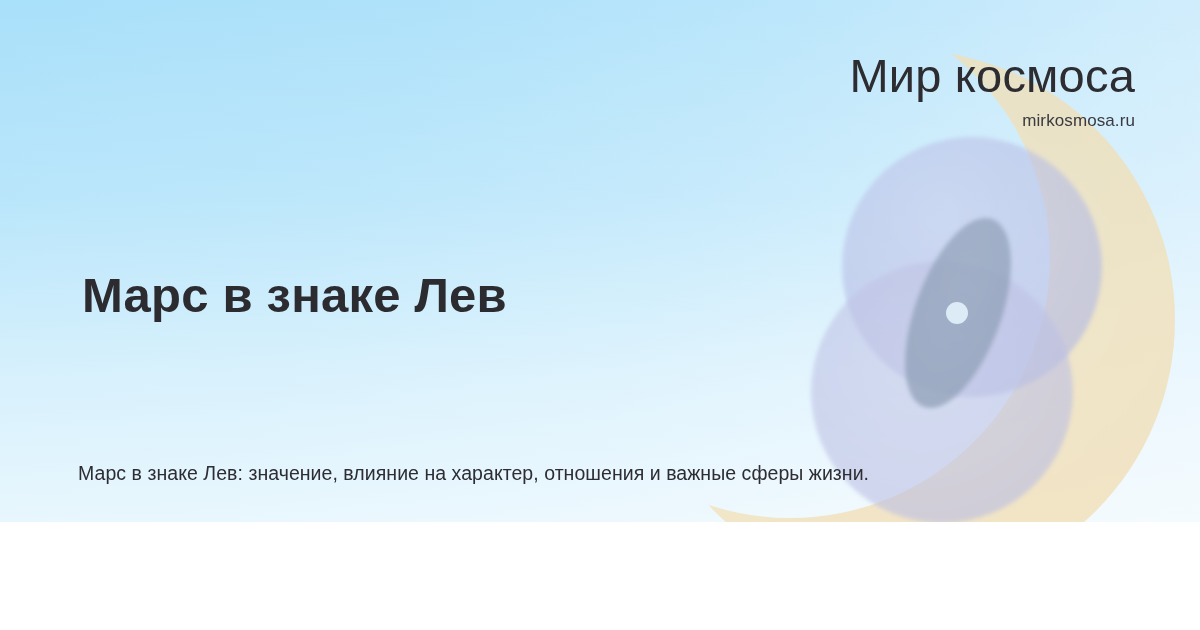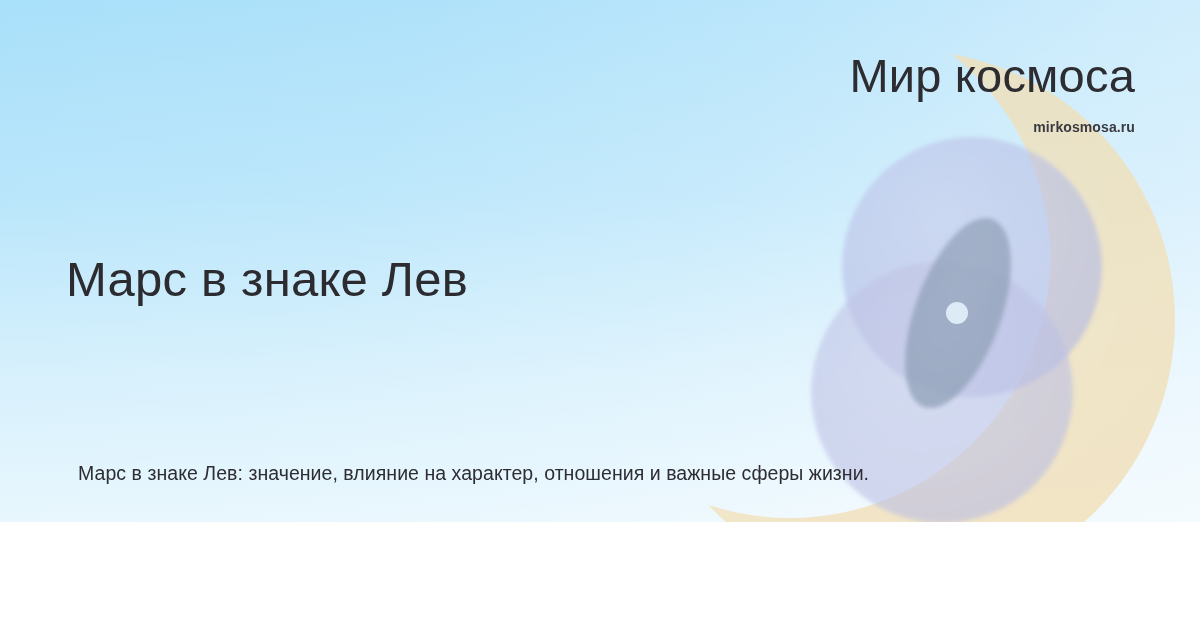--- a/index.html
+++ b/index.html
@@ -52,36 +52,36 @@
   #logo-title {
     font-size: 47px;
     font-weight: 400;
     color: #2c2c31;
     letter-spacing: 0.2px;
     white-space: nowrap;
     display: block;
   }
   #logo-url {
     display: block;
-    margin-top: 21px;
-    font-size: 14px;
-    font-weight: 700;
+    margin-top: 13px;
+    font-size: 17px;
+    font-weight: 400;
     color: #3a3a40;
     letter-spacing: 0.1px;
     white-space: nowrap;
   }
 
   
   #headline {
     position: absolute;
     left: 66px;
     top: 252px;
-    margin: 0;
+    margin: 16px;
     font-size: 49px;
-    font-weight: 400;
+    font-weight: 700;
     color: #2b2b30;
     letter-spacing: 0.2px;
     line-height: 1.12;
     max-width: 620px;
   }
 
   
   #subtitle {
     position: absolute;
     left: 66px;

